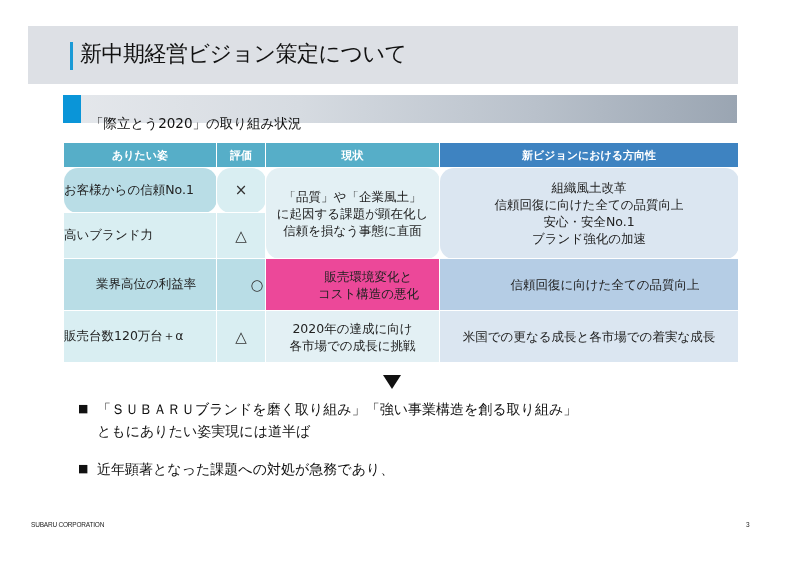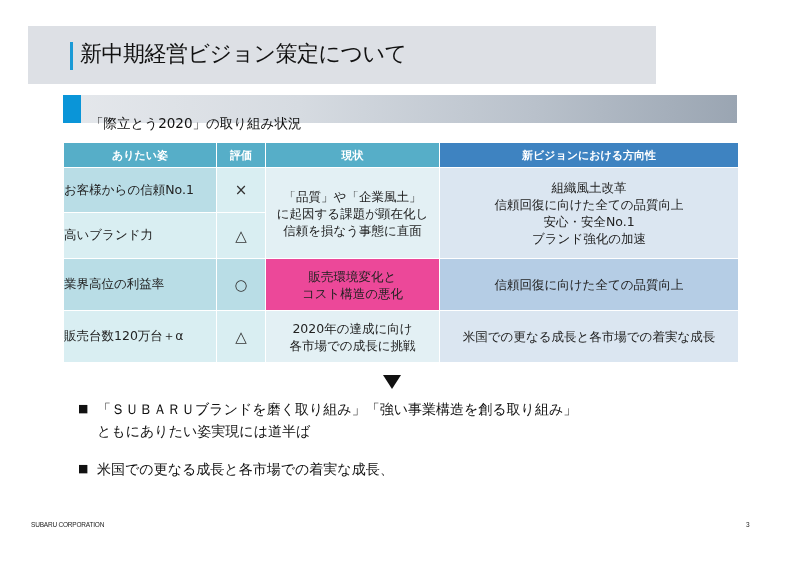--- a/index.html
+++ b/index.html
@@ -1,21 +1,21 @@
 <!DOCTYPE html>
 <html><head>
 <meta charset="utf-8">
 <style>
   html, body { margin: 0; padding: 0; }
   body {
     width: 800px; height: 566px; background: #ffffff; position: relative; overflow: hidden;
     font-family: "DejaVu Sans", "Liberation Sans", sans-serif; color: #222;
   }
   .title-band {
-    position: absolute; left: 28px; top: 26px; width: 628px; height: 58px;
+    position: absolute; left: 28px; top: 26px; width: 710px; height: 58px;
     background: #dde0e5;
   }
   .title-accent {
     position: absolute; left: 42px; top: 16px; width: 3px; height: 28px; background: #1a9ad6;
   }
   .title-text {
     position: absolute; left: 52px; top: 13px; font-size: 22px; color: #111; letter-spacing: -0.5px;
     white-space: nowrap;
   }
   .subtitle-bar {
@@ -40,23 +40,23 @@
   }
   table.status th.vision-h { background: #3e83c1; }
   td.goal { background: #b9dde6; text-align: left; padding-left: 7px; color: #222; }
   td.goal.light { background: #d9eef2; }
   td.eval { text-align: center; background: #d9eef2; font-size: 15px; color: #333; }
   td.eval.dark { background: #b9dde6; }
   td.current { text-align: center; background: #e3f0f4; line-height: 17px; }
   td.current.dark { background: #ec4899; }
   td.vision { text-align: center; background: #dbe6f1; line-height: 17px; }
   td.vision.dark { background: #b5cde5; }
-  tr.r1 td { height: 44px; }
+  tr.r1 td { height: 44px; border-radius: 14px; }
   tr.r2 td { height: 45px; }
-  tr.r3 td { height: 51px; }
+  tr.r3 td { height: 51px; padding-left: 32px; }
   tr.r4 td { height: 51px; }
   .arrow {
     position: absolute; left: 383px; top: 375px; width: 0; height: 0;
     border-left: 9px solid transparent; border-right: 9px solid transparent; border-top: 14px solid #111;
   }
   .bullet {
     position: absolute; left: 78px; font-size: 14px; color: #111; line-height: 22px;
   }
   .bullet .mark { position: absolute; left: 0; top: 0; font-size: 11px; }
   .bullet .line { padding-left: 19px; white-space: nowrap; display: block; }
@@ -143,17 +143,17 @@
 <div class="arrow"></div>
 
 <div class="bullet b1">
   <span class="mark">■</span>
   <span class="line">「ＳＵＢＡＲＵブランドを磨く取り組み」「強い事業構造を創る取り組み」</span>
   <span class="line">ともにありたい姿実現には道半ば</span>
 </div>
 
 <div class="bullet b2">
   <span class="mark">■</span>
-  <span class="line">米国での更なる成長と各市場での着実な成長、</span>
+  <span class="line">近年顕著となった課題への対処が急務であり、</span>
 </div>
 
 <div class="footer-left">SUBARU CORPORATION</div>
 <div class="footer-right">3</div>
 
 </body></html>

